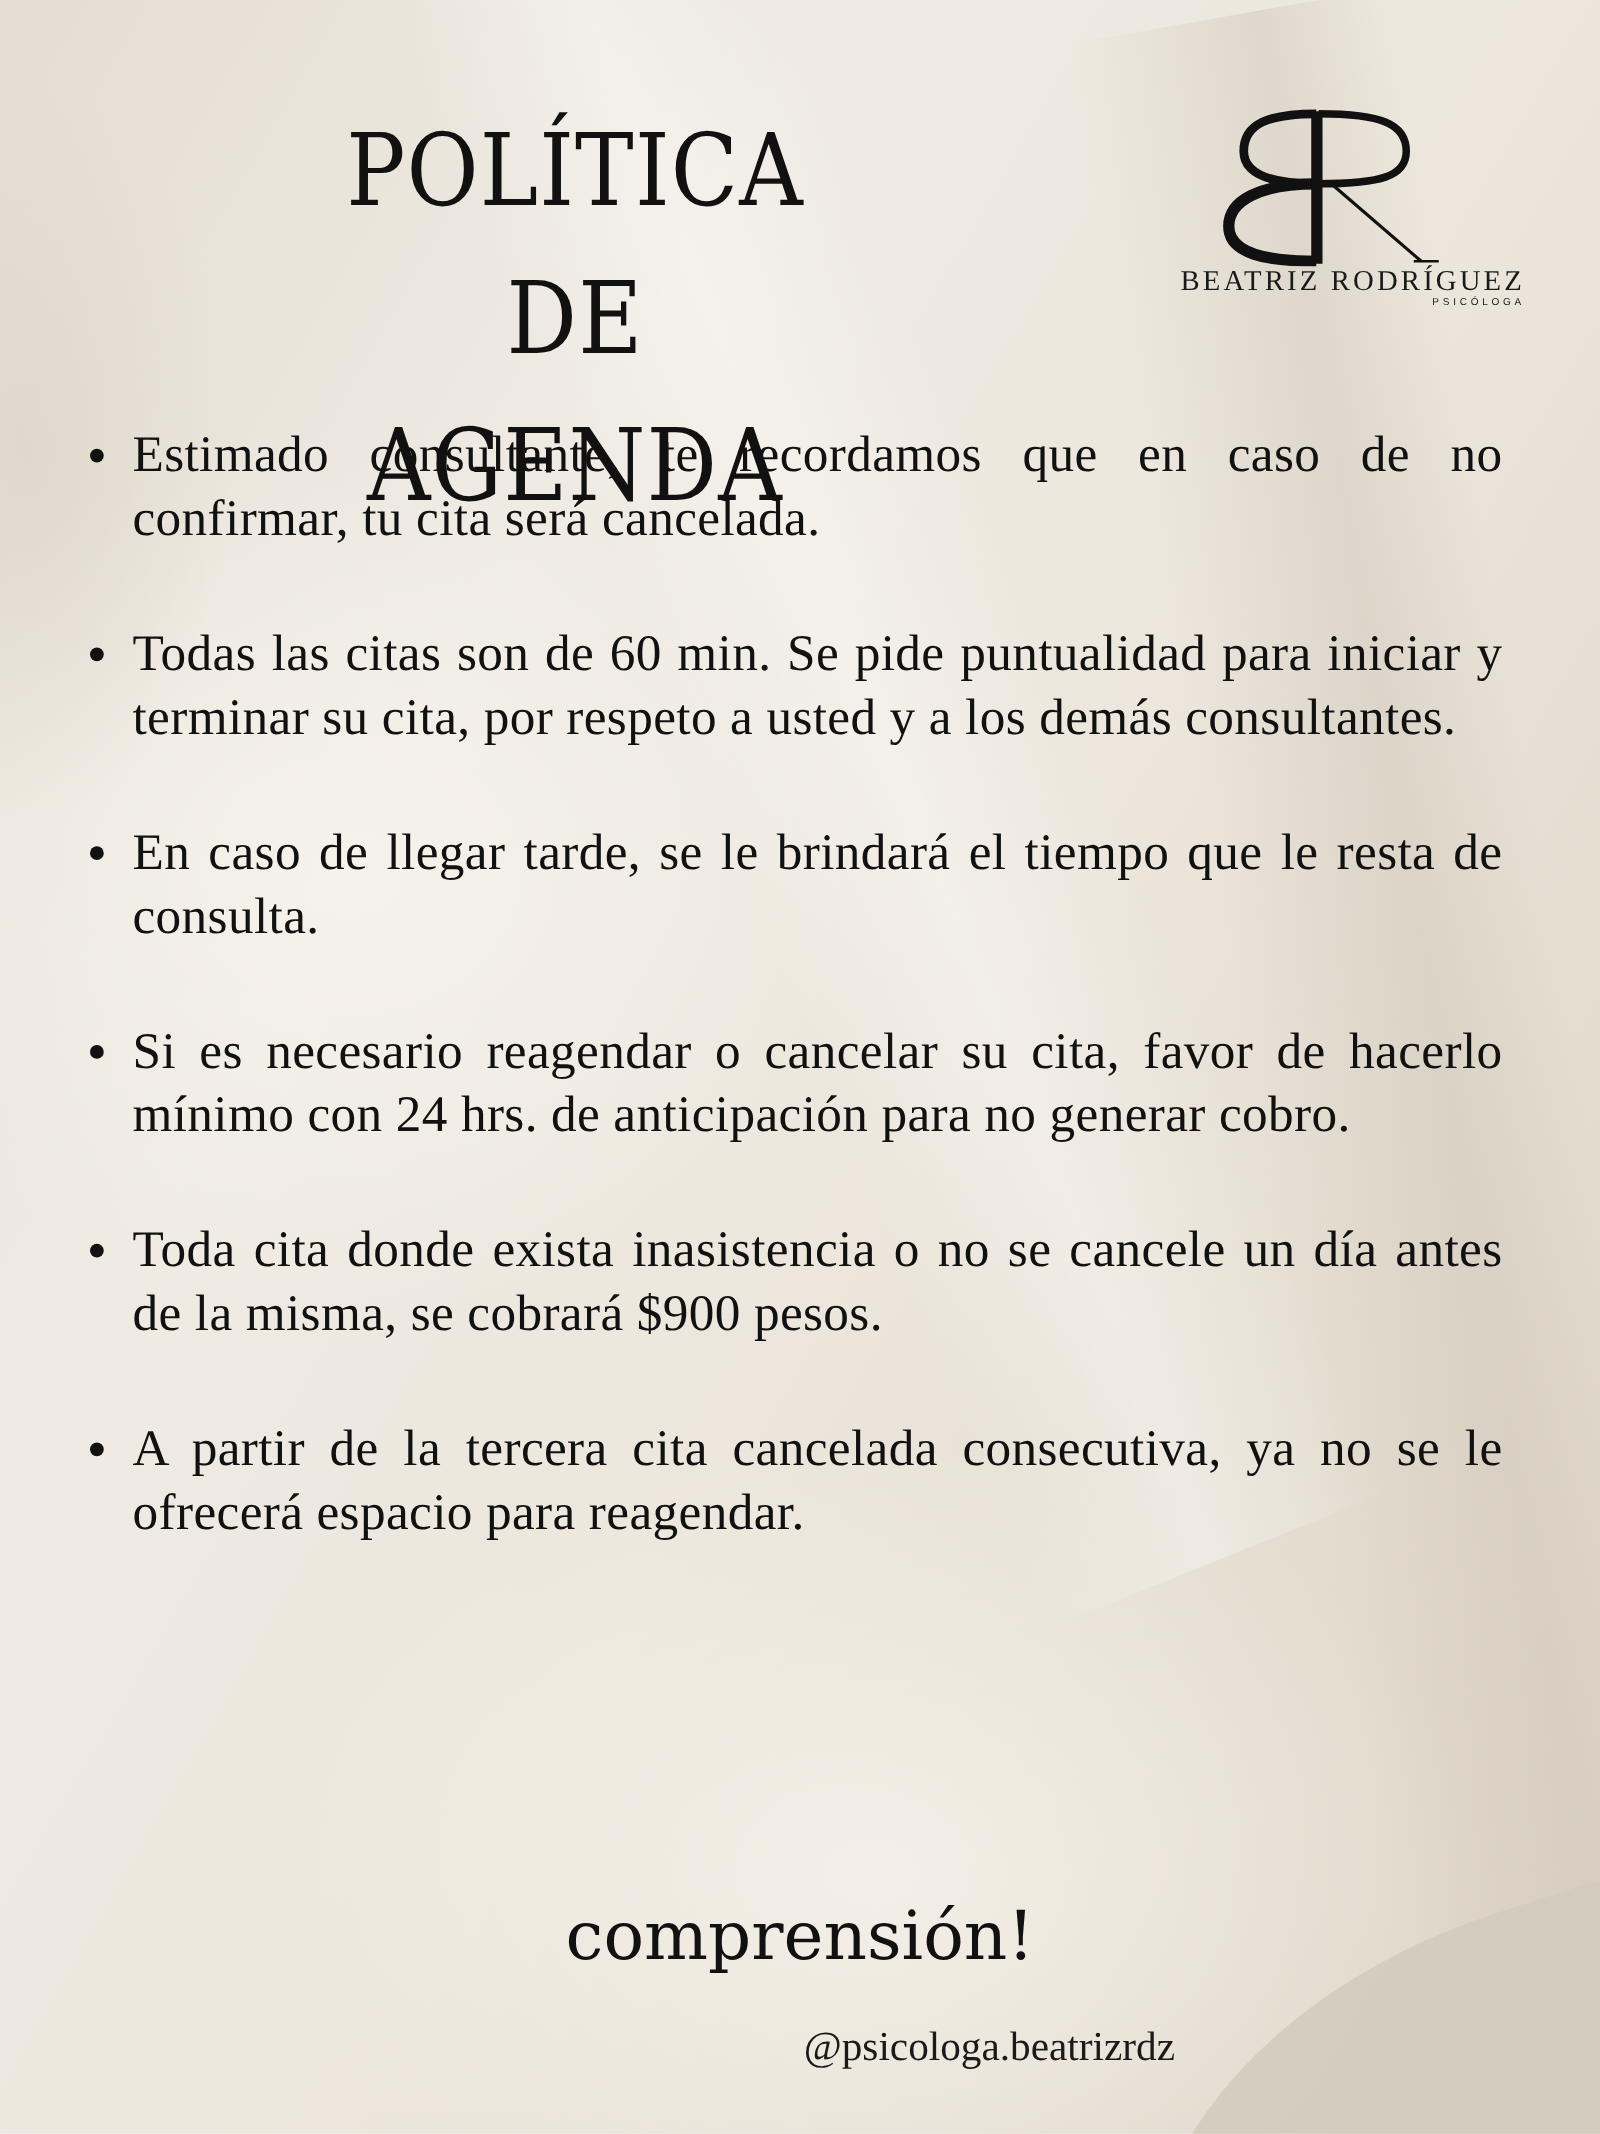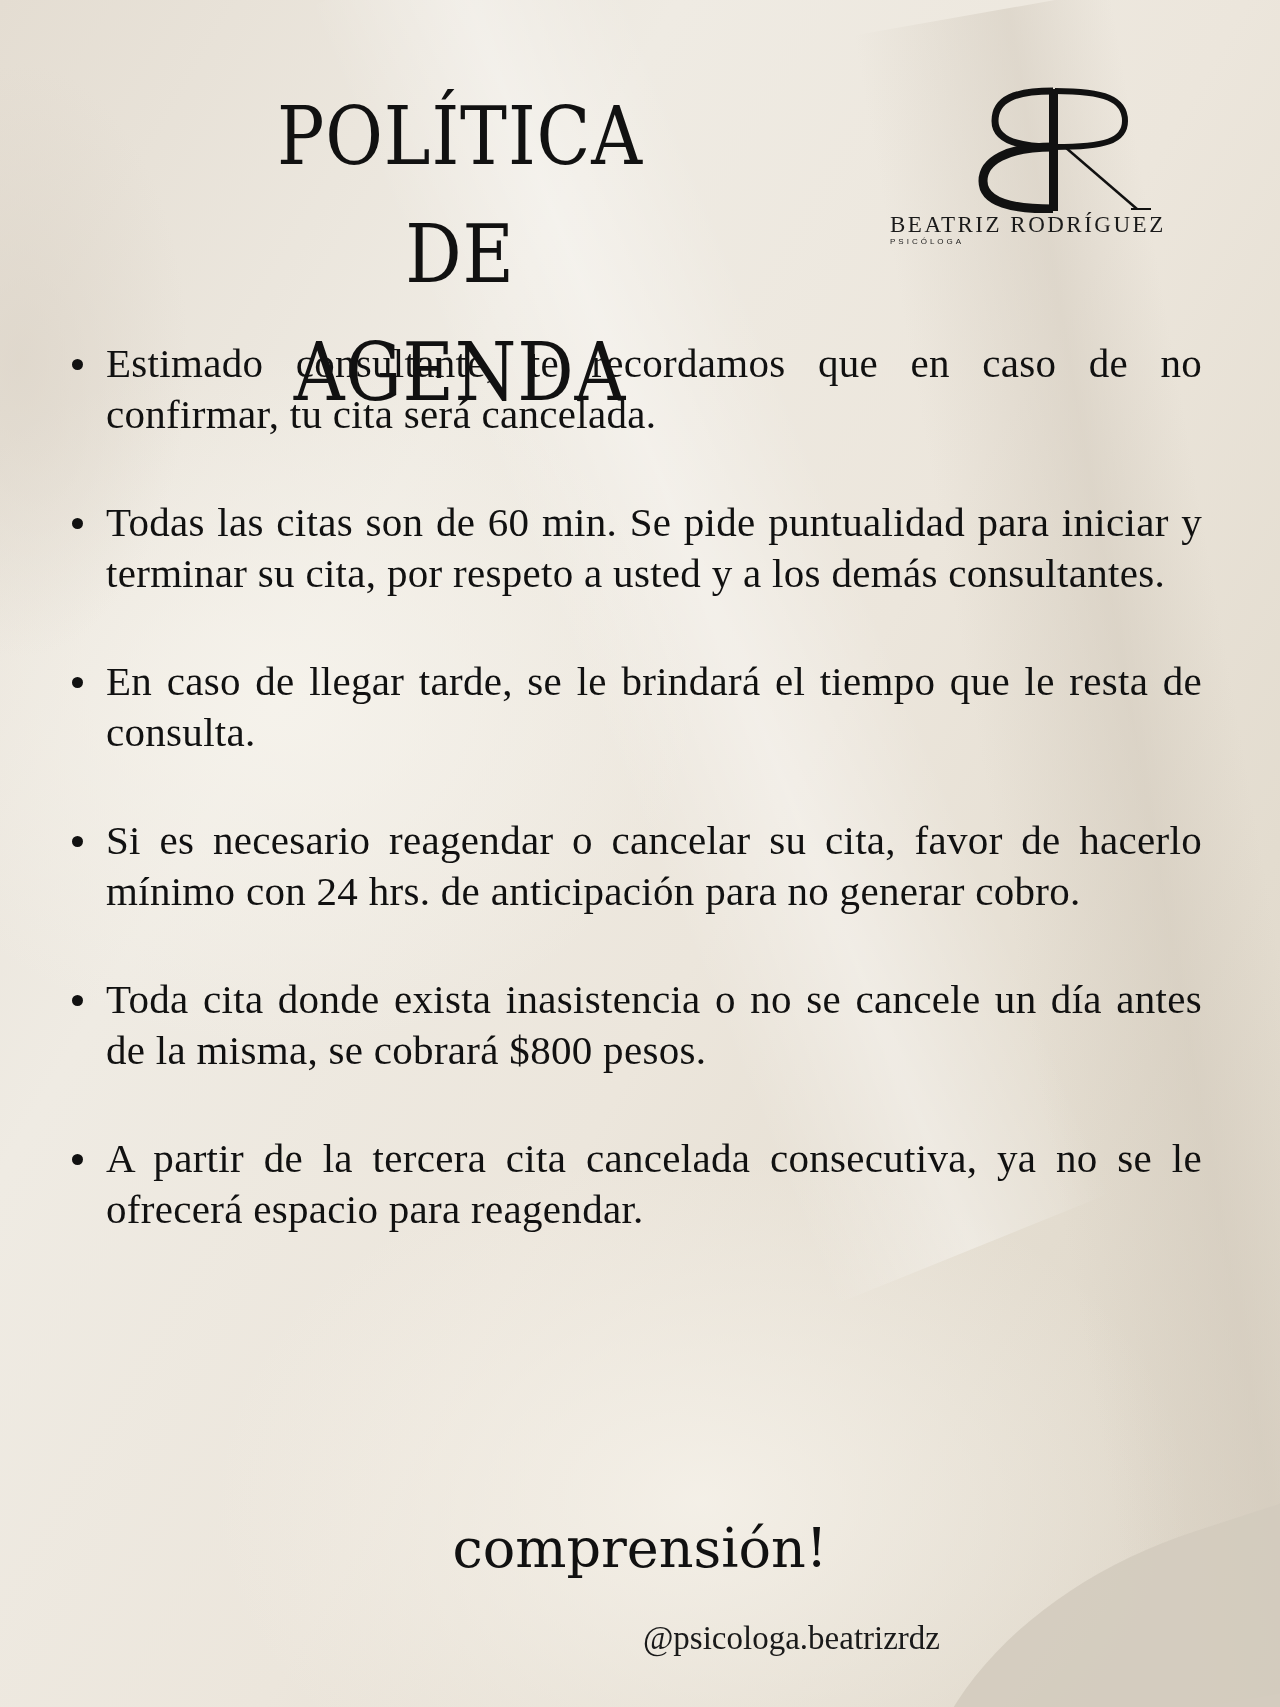--- a/index.html
+++ b/index.html
@@ -42,21 +42,21 @@
       text-align: center;
       font-family: "DejaVu Serif", serif;
       font-size: 80px; line-height: 118px; letter-spacing: 1px;
       font-weight: normal;
       margin: 0;
       transform: scaleX(0.88); transform-origin: center;
     }
 
     .logo {
       position: absolute; left: 890px; top: 85px; width: 330px; height: 170px;
-      text-align: left;
+      text-align: right;
     }
     .monogram {
       position: relative; height: 128px; width: 200px; margin: 0 auto;
     }
     .monogram svg { width: 200px; height: 128px; }
     .logo-name {
       font-family: "Liberation Serif", serif;
       font-size: 23px; letter-spacing: 2.5px; line-height: 24px;
       margin-top: 0px; color: #1a1a1a;
     }
@@ -143,21 +143,21 @@
   <li class="policy-item">
     <span class="bullet"></span>
     <span class="text">En caso de llegar tarde, se le brindará el tiempo que le resta de consulta.</span>
   </li>
   <li class="policy-item">
     <span class="bullet"></span>
     <span class="text">Si es necesario reagendar o cancelar su cita, favor de hacerlo mínimo con 24 hrs. de anticipación para no generar cobro.</span>
   </li>
   <li class="policy-item">
     <span class="bullet"></span>
-    <span class="text">Toda cita donde exista inasistencia o no se cancele un día antes de la misma, se cobrará $800 pesos.</span>
+    <span class="text">Toda cita donde exista inasistencia o no se cancele un día antes de la misma, se cobrará $900 pesos.</span>
   </li>
   <li class="policy-item">
     <span class="bullet"></span>
     <span class="text">A partir de la tercera cita cancelada consecutiva, ya no se le ofrecerá espacio para reagendar.</span>
   </li>
 </ul>
 
 <div class="thanks">
   <br>
   <span>comprensión!</span>

